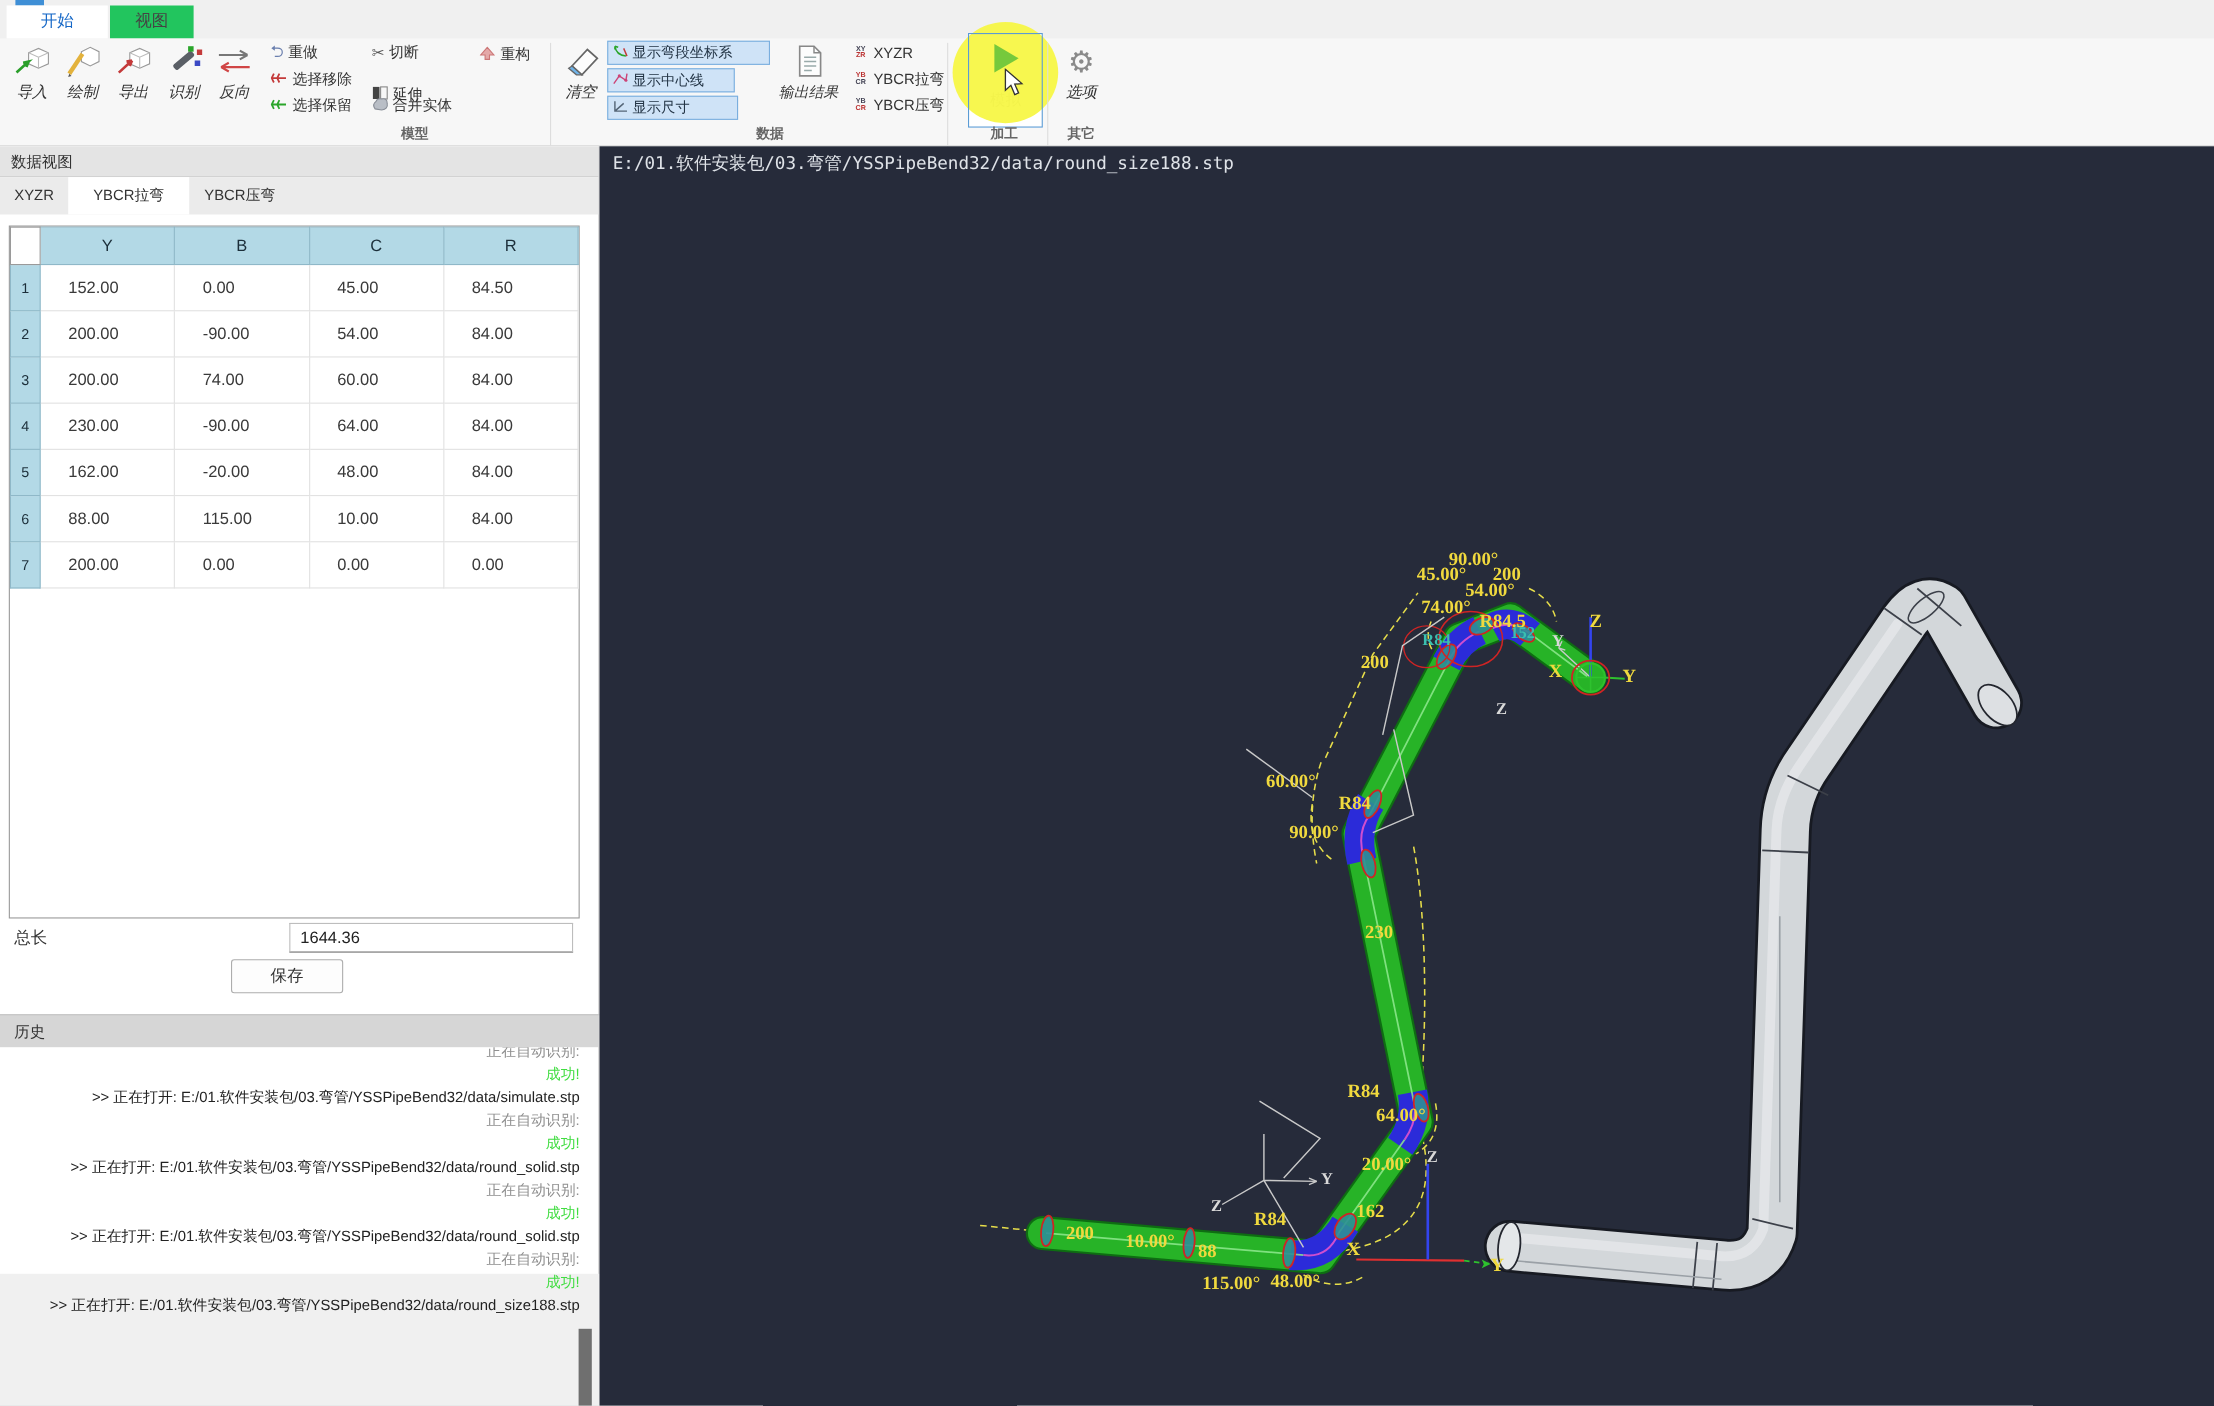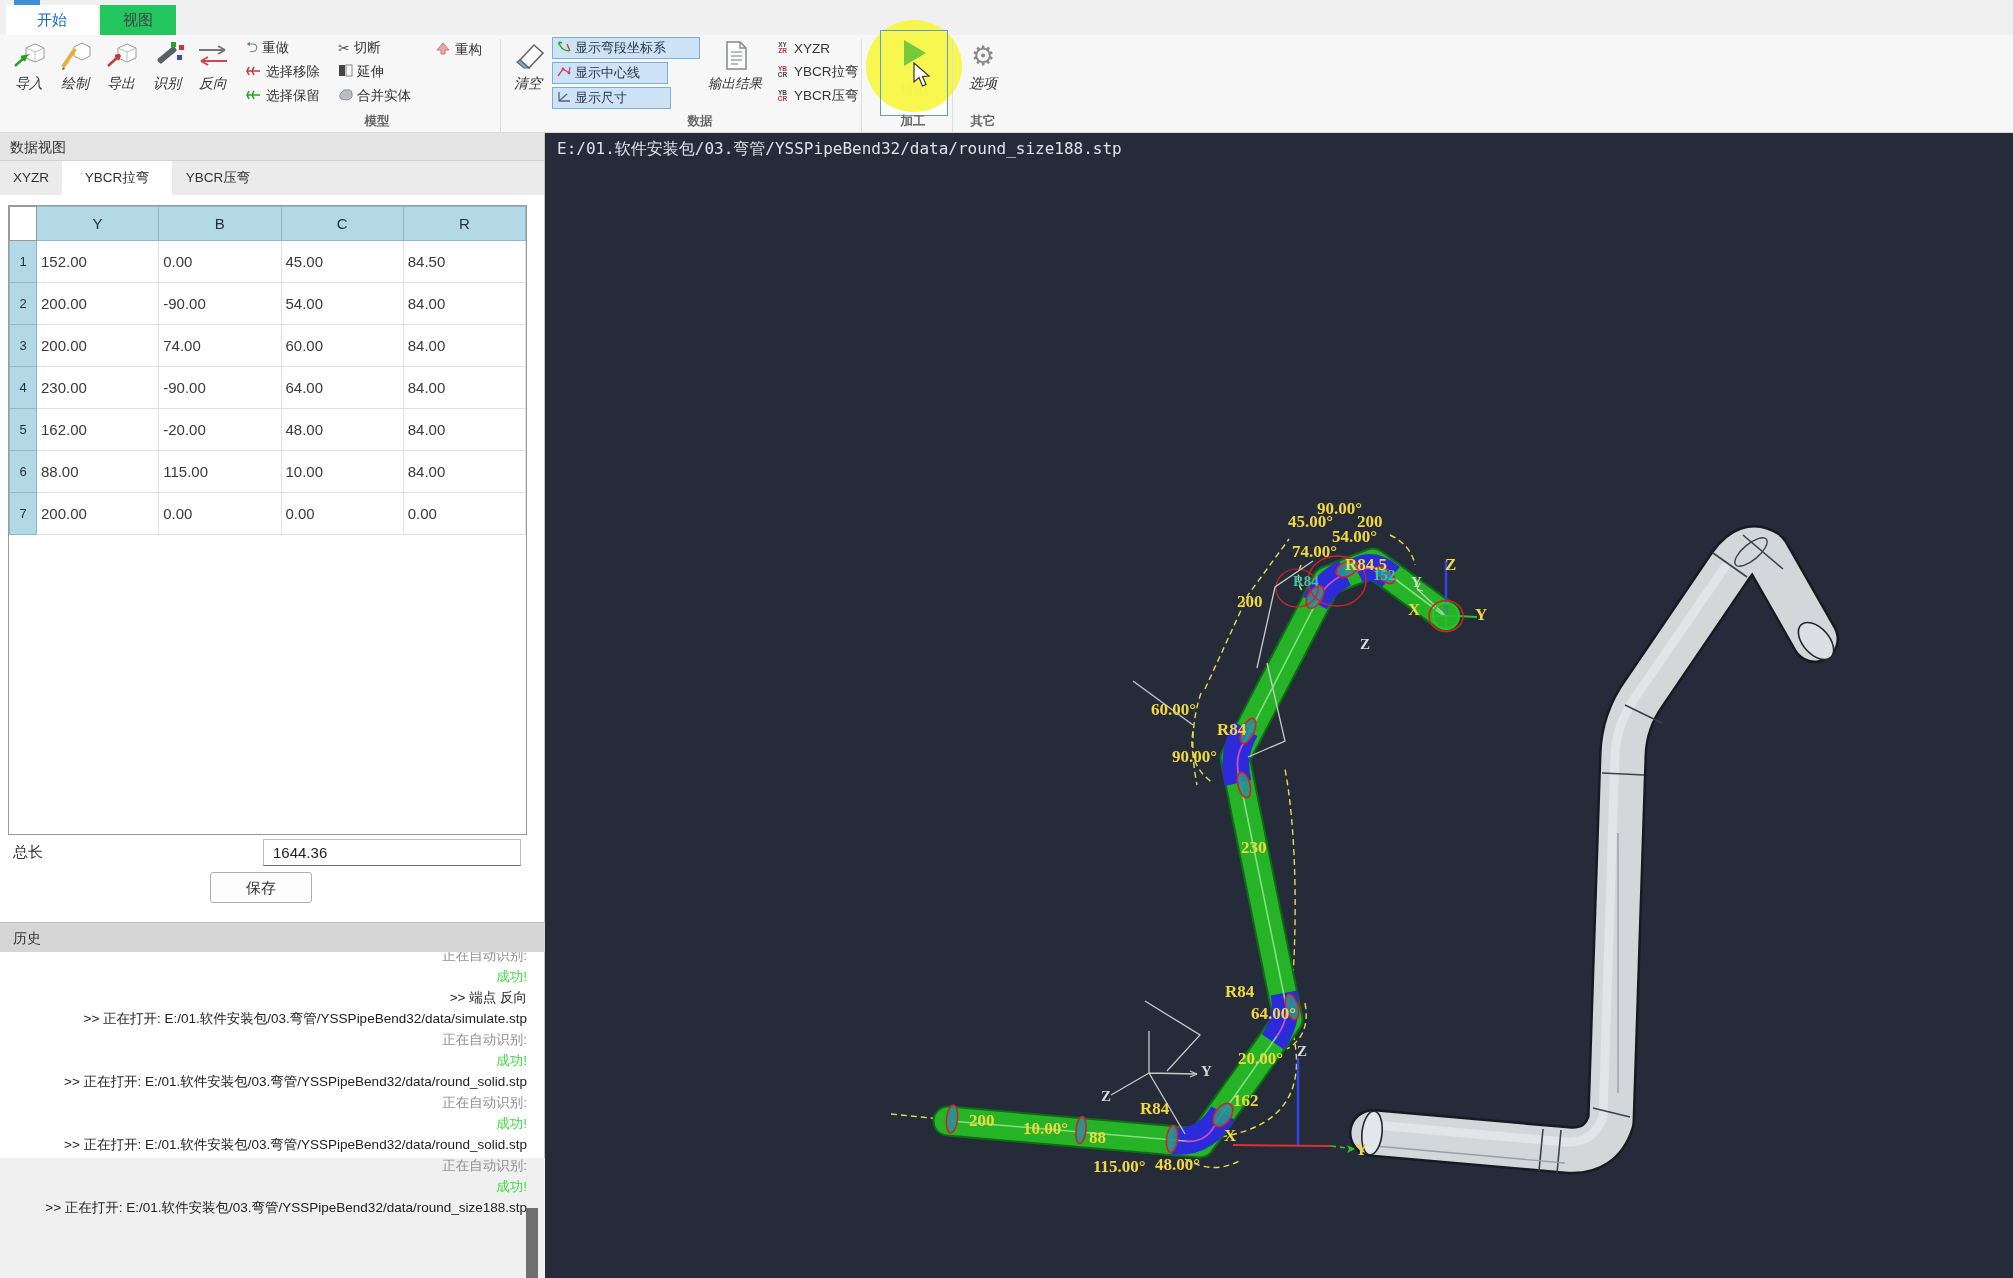--- a/index.html
+++ b/index.html
@@ -36,21 +36,21 @@
   
   .panel { position:absolute; left:0; top:133px; width:545px; height:1025px; background:#fff; border-right:1px solid #c4c4c4; }
   .panel-title { height:28px; line-height:28px; background:#e4e4e4; font-size:14px; color:#333; padding-left:10px; border-bottom:1px solid #d2d2d2; }
   .ptabs { height:34px; background:#ebebeb; display:flex; }
   .ptab { height:34px; line-height:34px; text-align:center; font-size:13.5px; color:#333; cursor:pointer; }
   .ptab.active { background:#fff; }
   .tablewrap { position:absolute; left:8px; top:72px; width:519px; height:630px; border:1px solid #9a9a9a; background:#fff; }
   table.grid { border-collapse:collapse; width:100%; table-layout:fixed; }
   table.grid th { background:#b3d9e6; border:1px solid #8fb8c8; height:34px; font-size:15px; font-weight:normal; color:#1c2f3a; }
   table.grid th.corner { background:#fff; border:1px solid #9a9a9a; }
-  table.grid td { height:42px; border:1px solid #e2e2e2; font-size:15px; color:#3a3a3a; padding-left:4px; background:#fff; }
+  table.grid td { height:42px; border:1px solid #e2e2e2; font-size:15px; color:#3a3a3a; padding-left:25px; background:#fff; }
   table.grid td.rn { background:#b3d9e6; border:1px solid #8fb8c8; text-align:center; padding-left:0; font-size:13px; color:#1c2f3a; }
   .total-label { position:absolute; left:13px; top:710px; font-size:15px; color:#333; }
   .total-field { position:absolute; left:263px; top:706px; width:258px; height:27px; background:#fff; border:1px solid #bdbdbd; border-bottom:1px solid #6e6e6e; font-size:15px; color:#222; line-height:26px; padding-left:9px; }
   .save-btn { position:absolute; left:210px; top:739px; width:102px; height:31px; background:#fdfdfd; border:1px solid #adadad; border-radius:3px; font-size:15px; color:#333; text-align:center; line-height:29px; cursor:pointer; }
   .hist-bar { position:absolute; left:0; top:789px; width:545px; height:30px; background:#d6d6d6; border-top:1px solid #c2c2c2; font-size:14px; color:#333; line-height:30px; padding-left:13px; }
   .histlist { position:absolute; left:0; top:819px; width:527px; height:326px; overflow:hidden; font-size:13.5px; line-height:21px; color:#222;text-align:right; }
   .histlist .inner { margin-top:-7px; }
   .hl-cmd { padding-left:3px; color:#222; }
   .hl-info { padding-left:19px; color:#8f8f8f; }
   .hl-ok { padding-left:19px; color:#41dd41; }
@@ -146,21 +146,21 @@
         <svg width="16" height="14">
             <path d="M1 7 h13 M3 3 l-2 4 2 4 M8 3 l-2 4 2 4" stroke="#2aa52a" stroke-width="1.6" fill="none"></path>
           </svg>
       </span>
       <span>选择保留</span>
     </div>
     <div class="sm-btn" style="left:338px; top:3px">
       <span style="color:#555; font-size:14px;">✂</span>
       <span>切断</span>
     </div>
-    <div class="sm-btn" style="left:338px; top:27px">
+    <div class="sm-btn" style="left:338px; top:41px">
       <span>
         <svg width="15" height="13">
             <rect x="1" y="1" width="6" height="11" fill="#444"></rect>
             <rect x="8" y="1" width="6" height="11" fill="none" stroke="#888"></rect>
           </svg>
       </span>
       <span>延伸</span>
     </div>
     <div class="sm-btn" style="left:338px; top:51px">
       <span>
@@ -356,21 +356,20 @@
 
     <div class="total-label">总长</div>
     <div class="total-field">1644.36</div>
     <div class="save-btn">保存</div>
 
     <div class="hist-bar">历史</div>
     <div class="histlist">
         <div class="inner" id="hist-inner">
           <div class="hl-info">正在自动识别:</div>
           <div class="hl-ok">成功!</div>
-          <div class="hl-cmd">&gt;&gt; 端点 反向</div>
           <div class="hl-cmd">&gt;&gt; 正在打开: E:/01.软件安装包/03.弯管/YSSPipeBend32/data/simulate.stp</div>
           <div class="hl-info">正在自动识别:</div>
           <div class="hl-ok">成功!</div>
           <div class="hl-cmd">&gt;&gt; 正在打开: E:/01.软件安装包/03.弯管/YSSPipeBend32/data/round_solid.stp</div>
           <div class="hl-info">正在自动识别:</div>
           <div class="hl-ok">成功!</div>
           <div class="hl-cmd">&gt;&gt; 正在打开: E:/01.软件安装包/03.弯管/YSSPipeBend32/data/round_solid.stp</div>
           <div class="hl-info">正在自动识别:</div>
           <div class="hl-ok">成功!</div>
           <div class="hl-cmd">&gt;&gt; 正在打开: E:/01.软件安装包/03.弯管/YSSPipeBend32/data/round_size188.stp</div>

